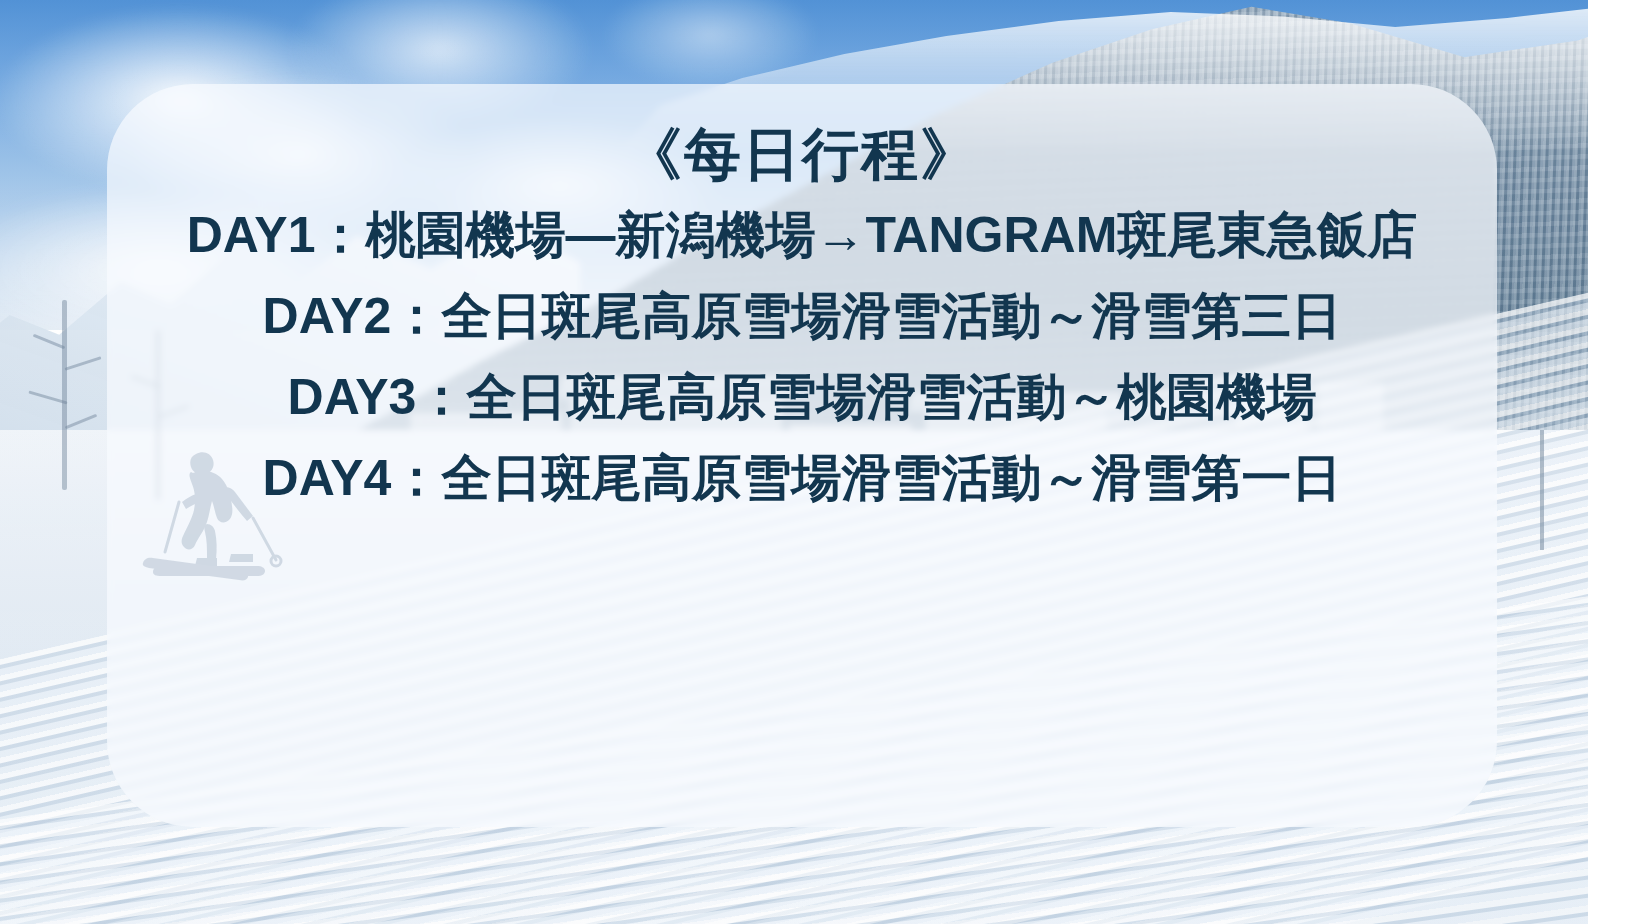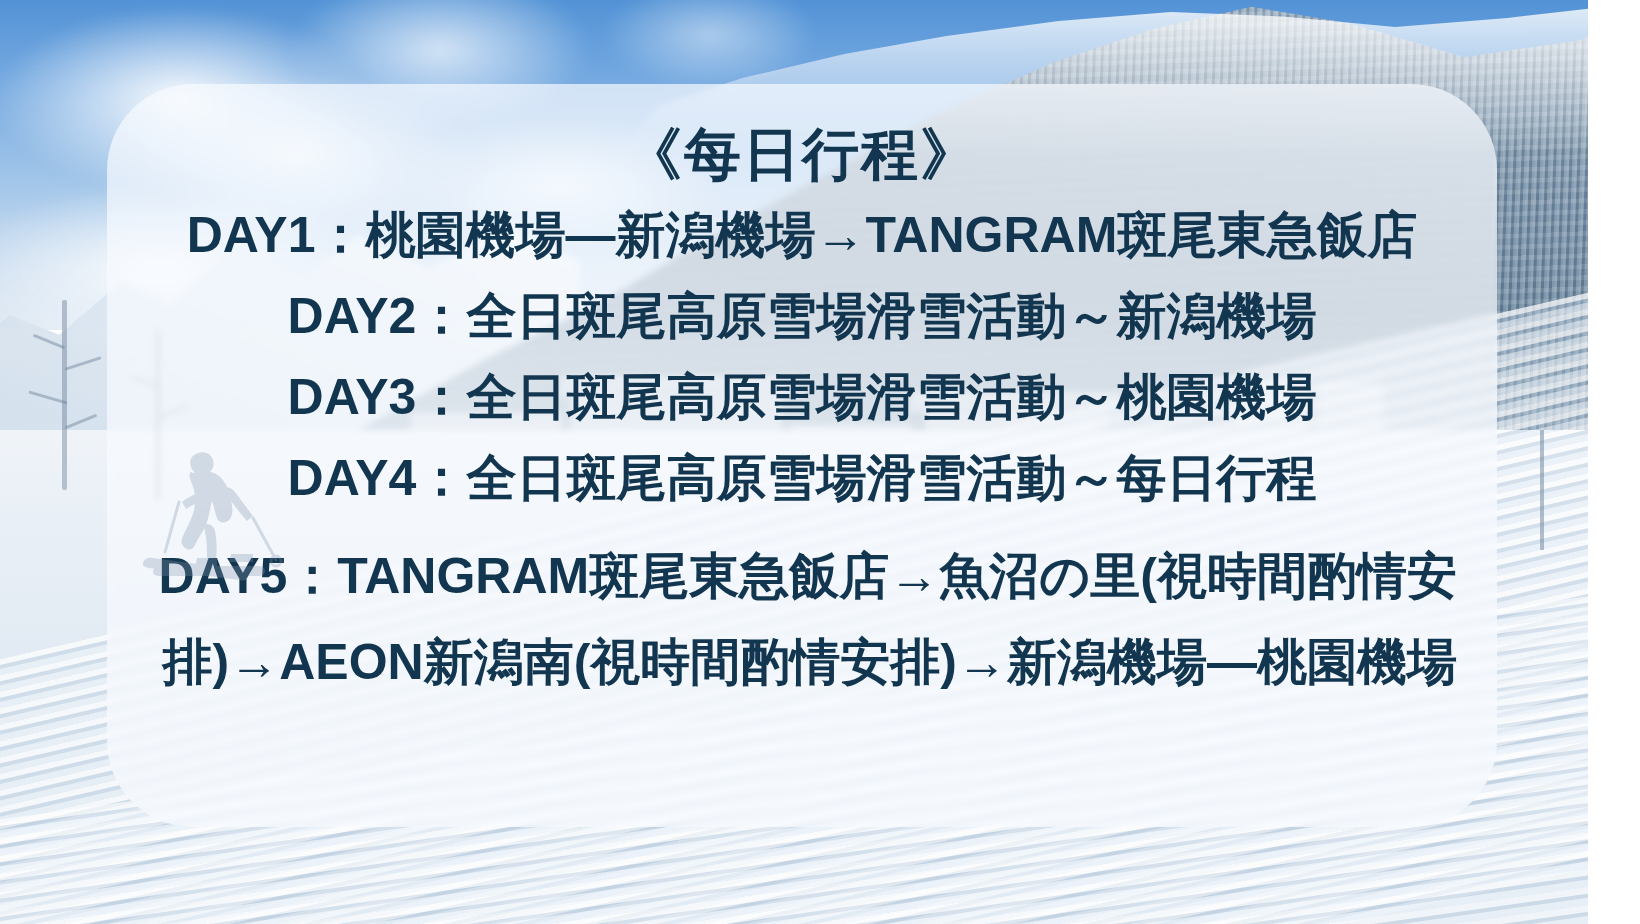--- a/index.html
+++ b/index.html
@@ -337,22 +337,21 @@
           <path d="M18 140c0-4 3-6 8-6h96c5 0 8 2 8 5s-3 5-8 5H26c-5 0-8-1-8-4z"></path>
           <path d="M8 131c1-4 5-6 10-5l88 12c5 1 8 4 7 7s-4 4-9 3L14 136c-5-1-7-3-6-5z"></path>
         </g>
       </svg>
     </div>
 
     <div class="itin-title">《每日行程》</div>
 
     <div class="itin-line">DAY1：桃園機場—新潟機場→TANGRAM斑尾東急飯店</div>
 
-    <div class="itin-line">DAY2：全日斑尾高原雪場滑雪活動～新潟機場</div>
+    <div class="itin-line">DAY2：全日斑尾高原雪場滑雪活動～滑雪第三日</div>
 
     <div class="itin-line">DAY3：全日斑尾高原雪場滑雪活動～桃園機場</div>
 
-    <div class="itin-line">DAY4：全日斑尾高原雪場滑雪活動～每日行程</div>
-
-    <div class="itin-line wrap">DAY5：TANGRAM斑尾東急飯店→魚沼の里(視時間酌情安排)→AEON新潟南(視時間酌情安排)→新潟機場—桃園機場</div>
+    <div class="itin-line">DAY4：全日斑尾高原雪場滑雪活動～滑雪第一日</div>
+
 
   </div>
 </div>
 
 </body></html>

